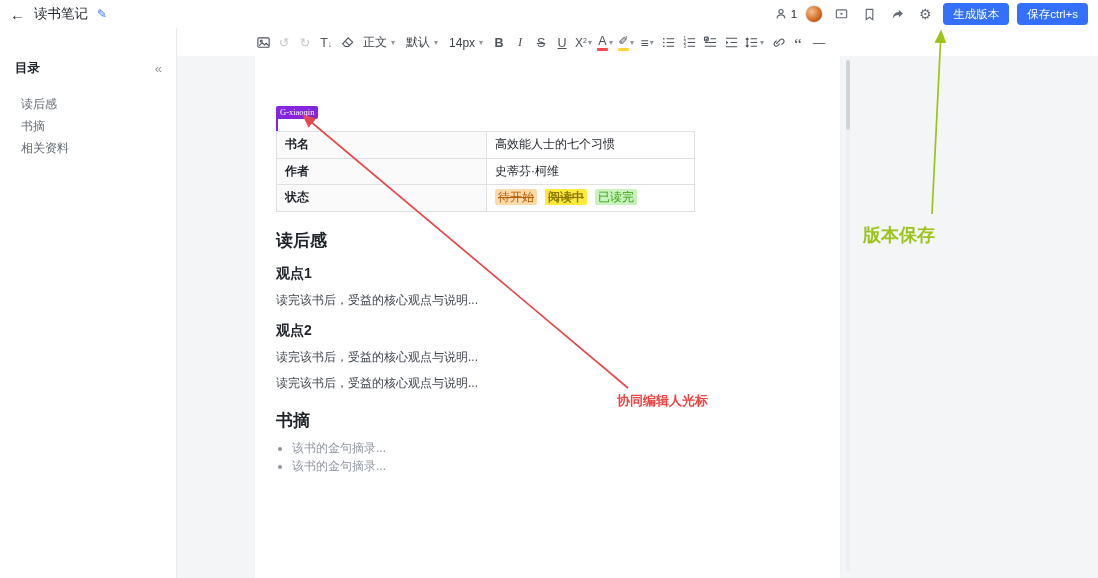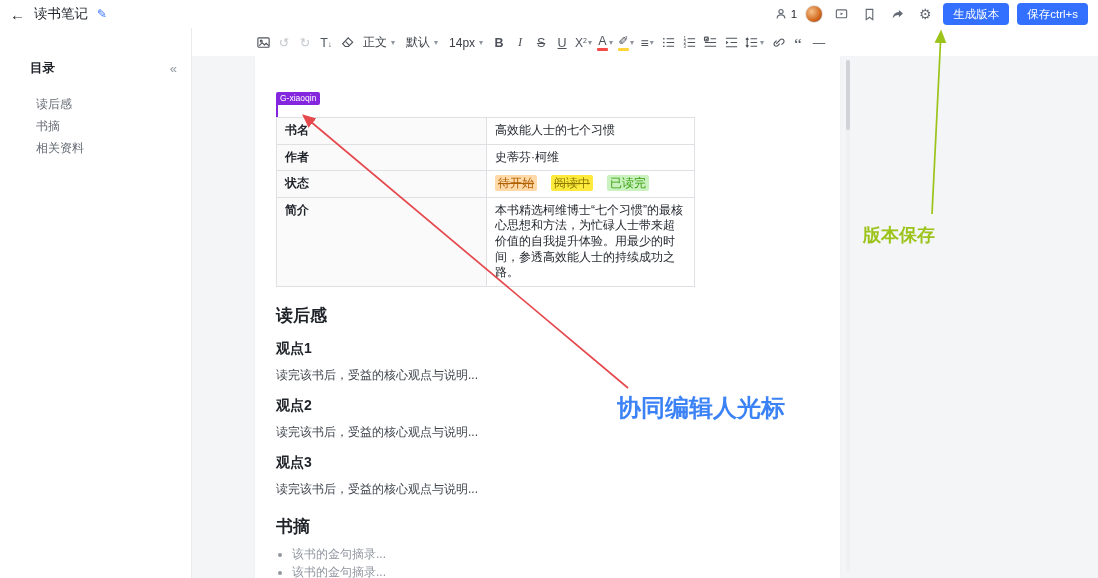--- a/index.html
+++ b/index.html
@@ -38,57 +38,57 @@
   .glyph-i { font-style:italic; font-family:"Liberation Serif",serif; }
   .glyph-s { text-decoration:line-through; }
   .glyph-u { text-decoration:underline; }
   .stack { display:inline-flex; flex-direction:column; align-items:center; line-height:1; }
   .stack .bar { width:11px; height:2.5px; border-radius:1px; margin-top:1px; }
   .bar.red { background:#f54a45; } .bar.yellow { background:#ffd43b; }
   .sup-wrap { position:relative; font-size:12px; }
   .sup-wrap .exp { font-size:7px; position:relative; top:-4px; }
   .quote-g { font-family:"Liberation Serif",serif; font-size:17px; line-height:0.6; position:relative; top:3px; }
   
-  .sidebar { position:absolute; left:16px; top:28px; width:176px; bottom:0; background:#fff;
+  .sidebar { position:absolute; left:1px; top:28px; width:176px; bottom:0; background:#fff;
     border-right:1px solid #e8eaec; z-index:10; }
   .side-head { display:flex; align-items:center; justify-content:space-between; padding:32px 14px 0 14px; }
   .side-title { font-size:12.5px; font-weight:600; color:#1f2329; }
   .collapse-btn { background:none; border:none; color:#8f959e; font-size:13px; cursor:pointer; }
   .side-list { margin-top:16px; }
   .side-item { height:22px; display:flex; align-items:center; padding-left:20px;
     font-size:12px; color:#646a73; cursor:pointer; }
   
   .content-bg { position:absolute; left:176px; top:56px; right:0; bottom:0; background:#f4f5f6; z-index:1; }
   .page { position:absolute; left:255px; top:56px; width:585px; height:522px; background:#fff;
     padding:0 21px; z-index:5; overflow:hidden; box-shadow:0 1px 3px rgba(31,35,41,0.04); }
   .scroll-track { position:absolute; left:846px; top:60px; width:4px; height:512px; background:#eef0f1; border-radius:2px; z-index:6; }
   .scroll-thumb { width:4px; height:70px; background:#d0d3d7; border-radius:2px; cursor:pointer; }
   
-  .cursor-anchor { position:relative; margin-top:36px; height:25px; }
+  .cursor-anchor { position:relative; margin-top:50px; height:25px;font-family:Liberation Serif, serif; }
   .cursor-flag { position:absolute; left:0; top:0; background:#8426dd; color:#fff; font-size:8.5px;
     line-height:1; padding:2px 4px 2.5px; border-radius:2px 2px 2px 0; white-space:nowrap; }
   .cursor-line { position:absolute; left:0; top:12px; width:2px; height:13px; background:#8426dd; }
   
   .doc-table { border-collapse:collapse; width:419px; font-size:12px; table-layout:fixed; }
   .doc-table td { border:1px solid #dee0e3; padding:5px 8px; vertical-align:top; line-height:1.3; }
   .t-label { width:210px; background:#fafafa; font-weight:700; color:#1f2329; }
   .t-value { color:#1f2329; line-height:1.45; }
-  .st { padding:1px 3px; border-radius:2px; margin-right:14px; }
+  .st { padding:1px 3px; border-radius:2px; margin-right:8px; }
   .st-pending { background:#ffd9a8; color:#b25f00; text-decoration:line-through; }
-  .st-reading { background:#fdea3d; color:#8d7a00; text-decoration:line-through; }
+  .st-reading { background:#fdea3d; color:#8d7a00; text-decoration:line-through;font-weight:bold; }
   .st-done    { background:#c9f2bf; color:#389e0d; }
   
   .doc-h2 { font-size:17px; font-weight:700; margin-top:17px; color:#1f2329; }
   .doc-h3 { font-size:14px; font-weight:700; margin-top:13px; color:#1f2329; }
   .doc-body { font-size:12px; margin-top:9px; color:#41464e; }
   .doc-ul { margin:9px 0 0 16px; font-size:12px; color:#9096a0; }
   .doc-ul li { margin-top:3px; line-height:1.3; }
   
   .overlay { position:absolute; left:0; top:0; width:1098px; height:578px; pointer-events:none; z-index:40; }
-  .note-red { position:absolute; left:617px; top:392px; color:#3b82f6; font-size:24px; font-weight:600; z-index:41;font-family:Liberation Mono, monospace; }
+  .note-red { position:absolute; left:617px; top:392px; color:#ef4444; font-size:13px; font-weight:600; z-index:41;font-family:Liberation Mono, monospace; }
   .note-green { position:absolute; left:863px; top:223px; color:#9cc31a; font-size:18px; font-weight:600; z-index:41; }
 </style>
 </head>
 <body>
 
 <div class="header">
   <div class="h-left">
     <button class="back-btn">←</button>
     <span class="page-title">读书笔记</span>
     <span class="edit-ic">✎</span>
@@ -267,36 +267,31 @@
       <tr>
         <td class="t-label">作者</td>
         <td class="t-value">史蒂芬·柯维</td>
       </tr>
       <tr>
         <td class="t-label">状态</td>
         <td class="t-value">
           <span class="st st-pending">待开始</span><span class="st st-reading">阅读中</span><span class="st st-done">已读完</span>
         </td>
       </tr>
-      <tr>
-        <td class="t-label">简介</td>
-        <td class="t-value">本书精选柯维博士“七个习惯”的最核心思想和方法，为忙碌人士带来超价值的自我提升体验。用最少的时间，参透高效能人士的持续成功之路。</td>
-      </tr>
     </tbody>
   </table>
 
   <h2 class="doc-h2">读后感</h2>
 
   <h3 class="doc-h3">观点1</h3>
   <p class="doc-body">读完该书后，受益的核心观点与说明...</p>
 
   <h3 class="doc-h3">观点2</h3>
   <p class="doc-body">读完该书后，受益的核心观点与说明...</p>
 
-  <h3 class="doc-h3">观点3</h3>
   <p class="doc-body">读完该书后，受益的核心观点与说明...</p>
 
   <h2 class="doc-h2">书摘</h2>
   <ul class="doc-ul">
     <li>该书的金句摘录...</li>
     <li>该书的金句摘录...</li>
 
   </ul>
 
 </div>

